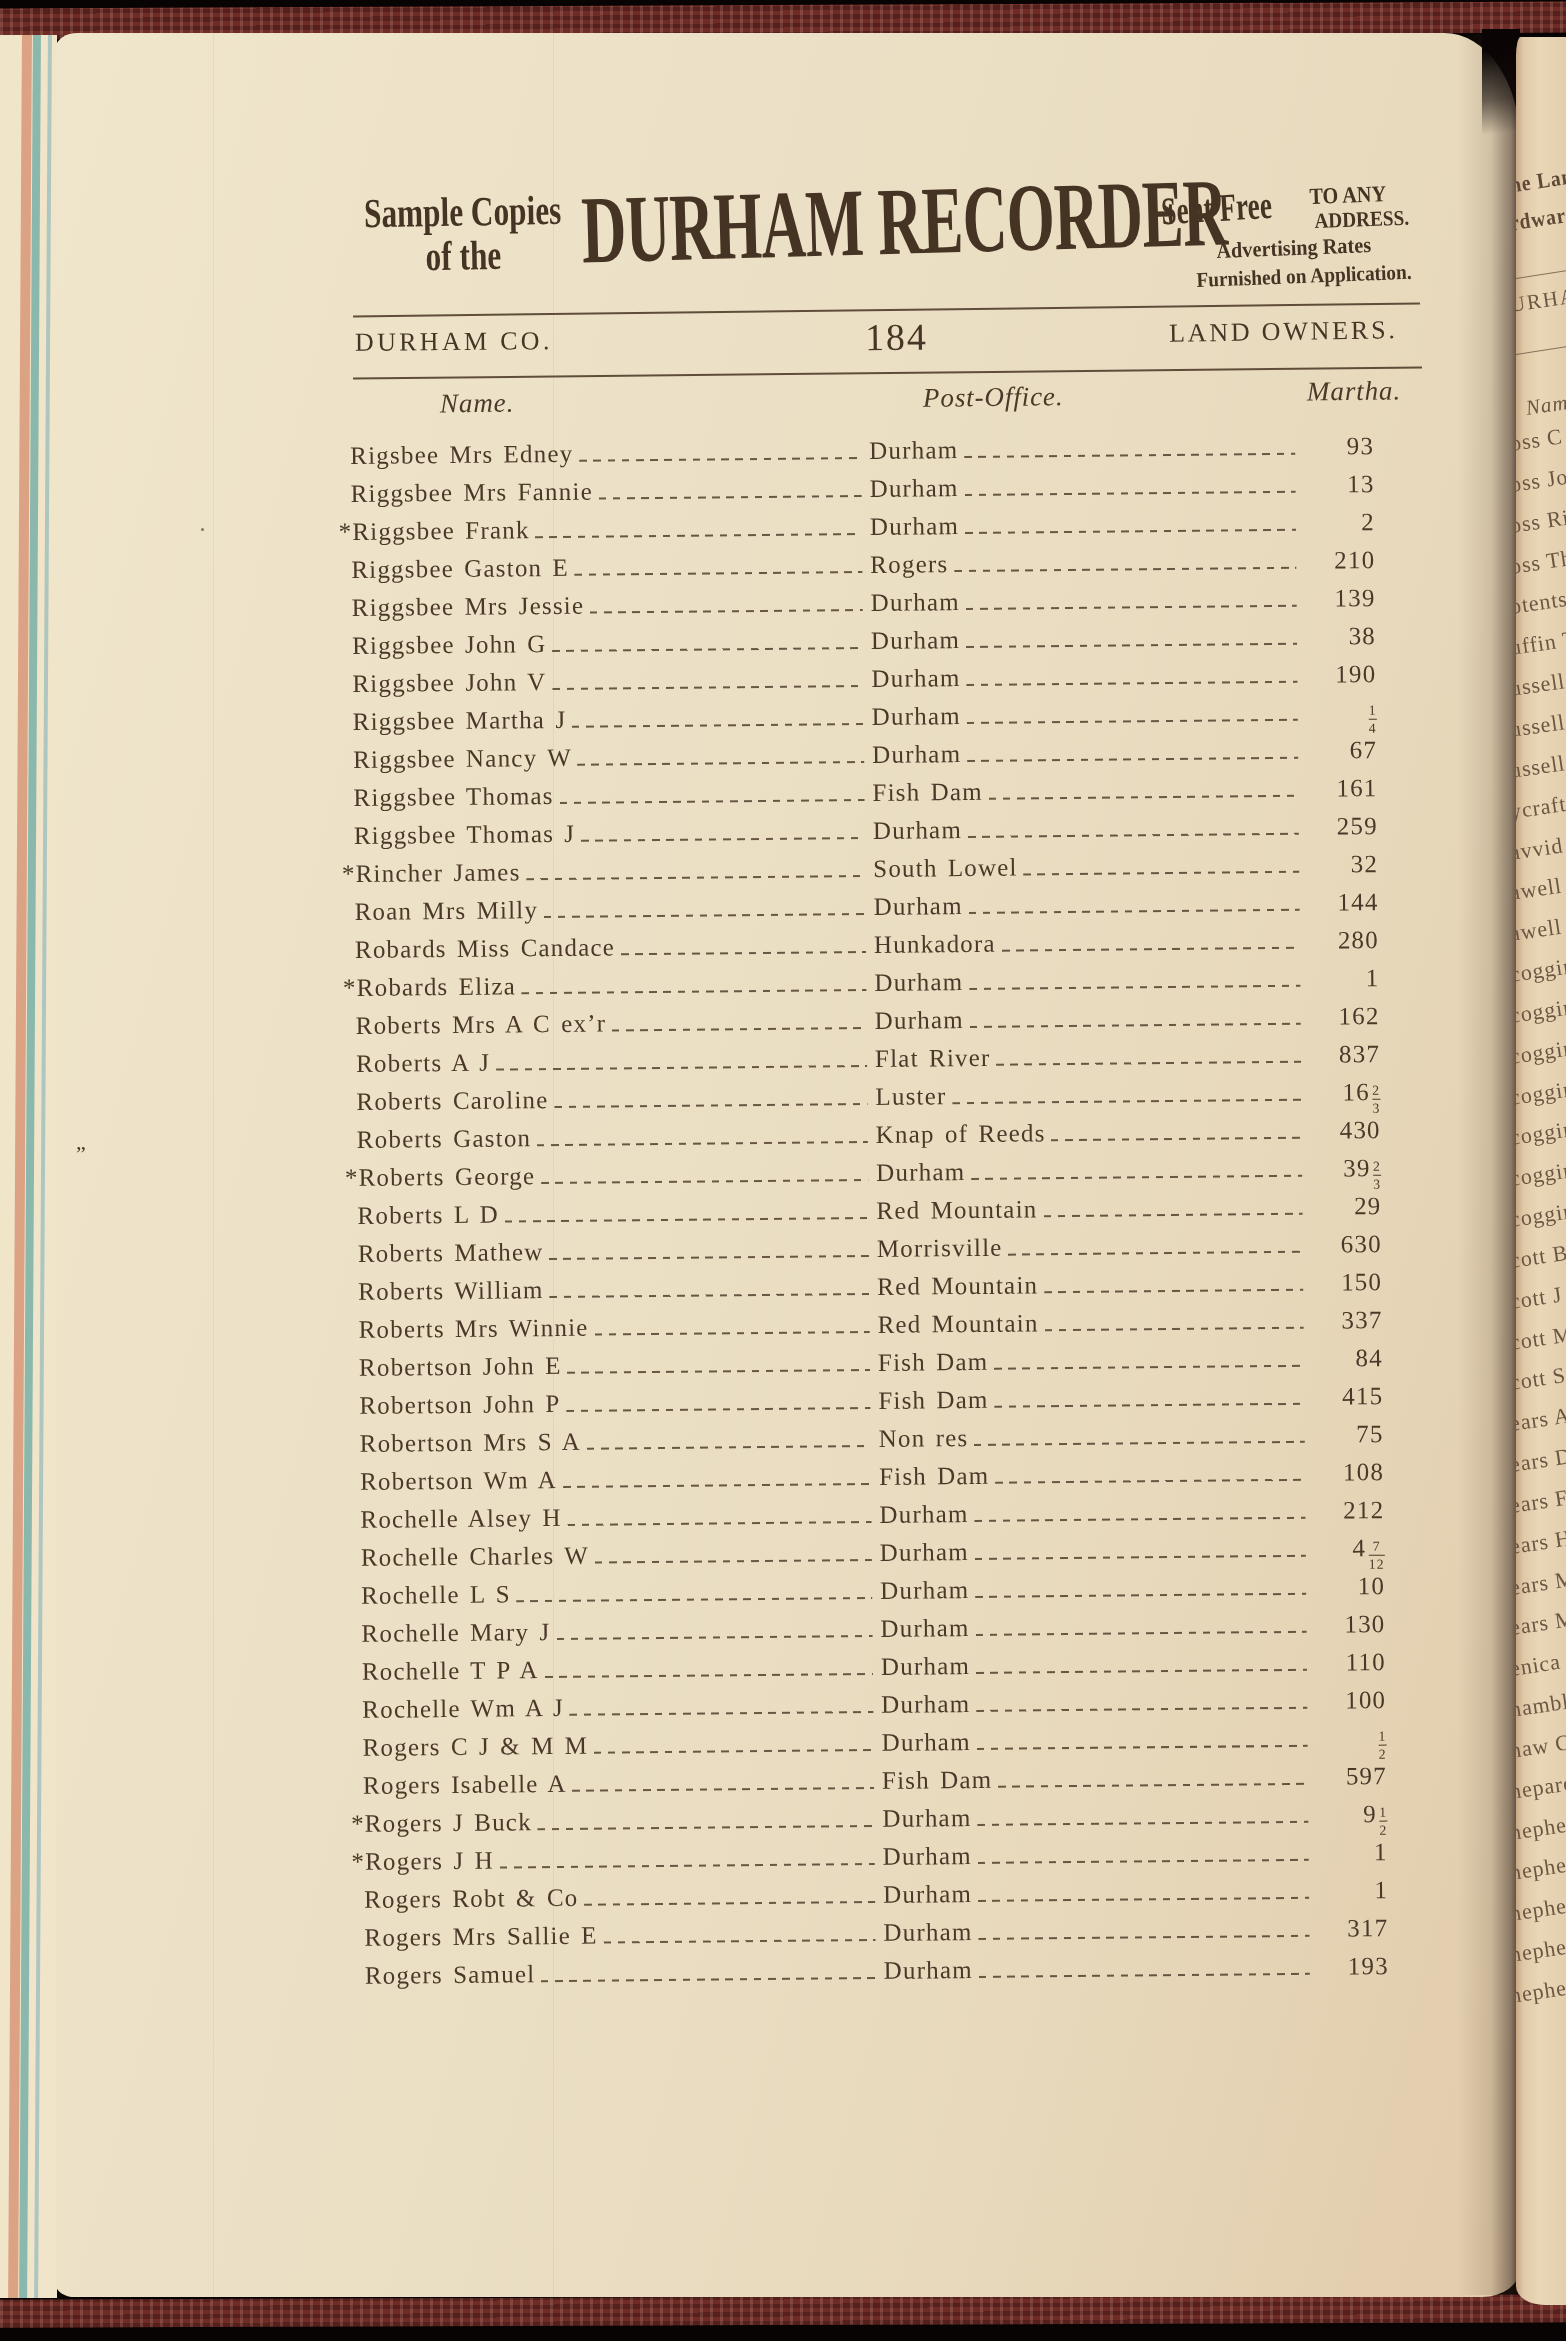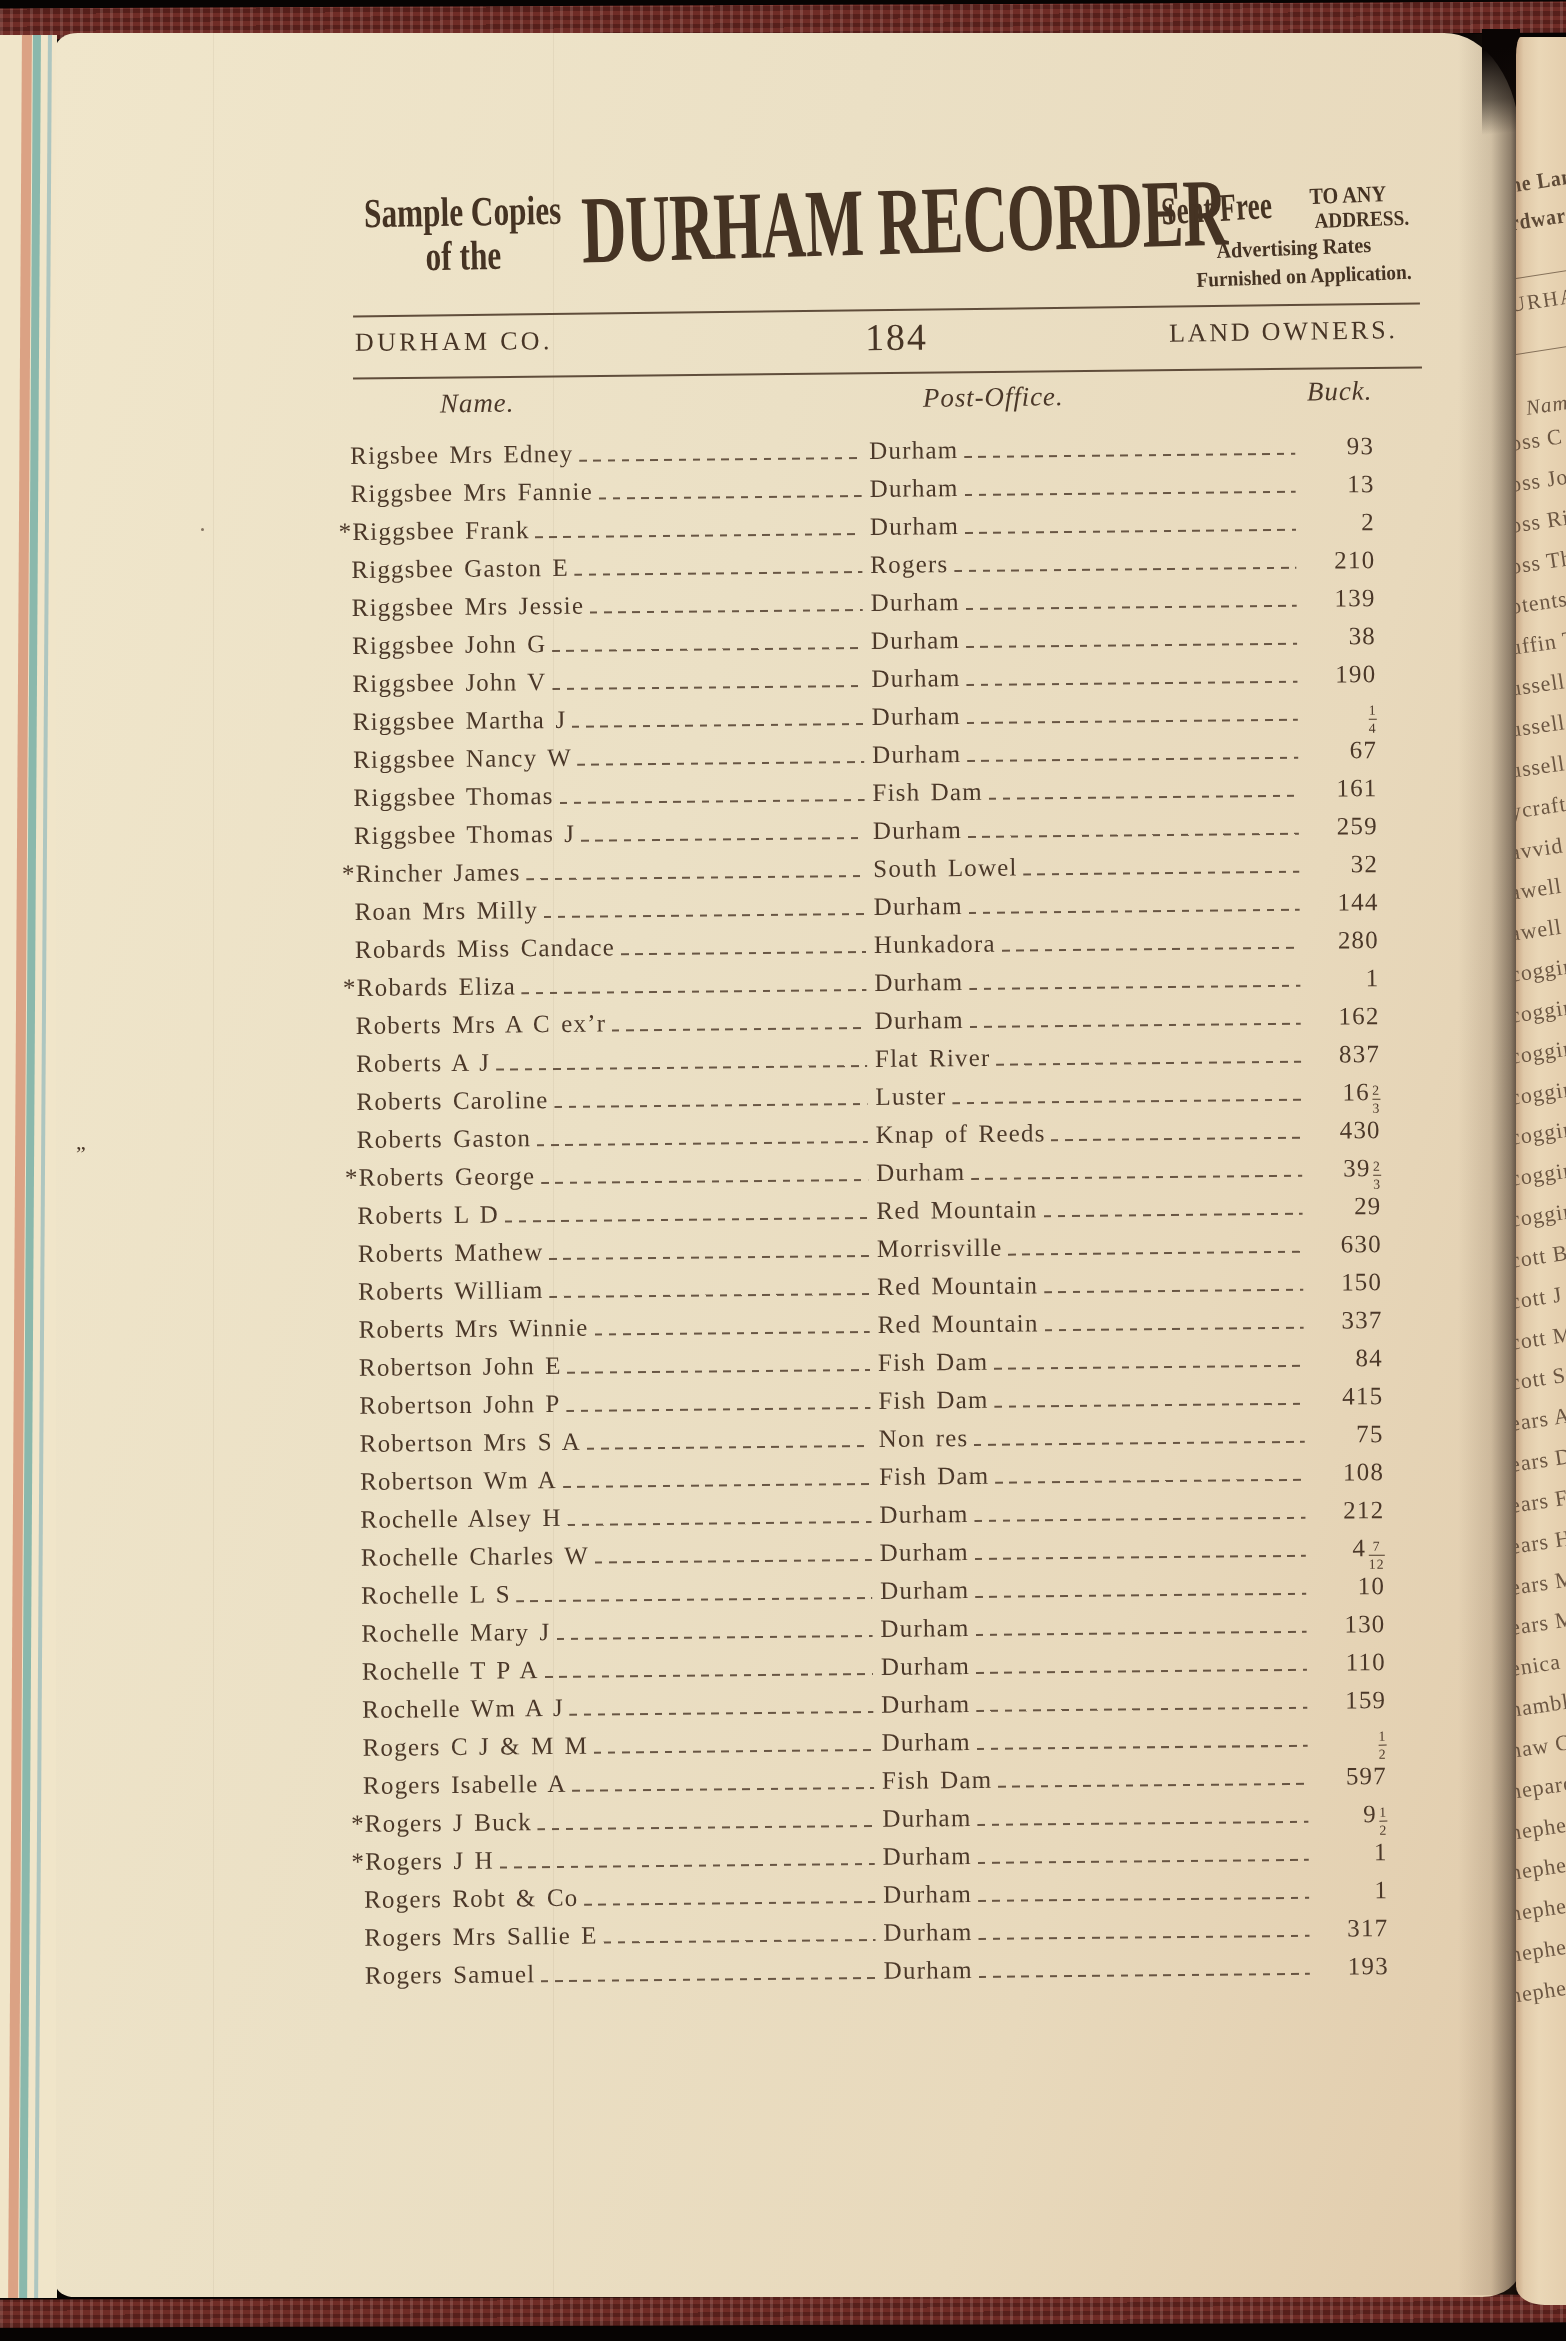--- a/index.html
+++ b/index.html
@@ -113,21 +113,21 @@
   <div class="m m-furnished">Furnished on Application.</div>
 
   <div class="rule rule1"></div>
   <div class="ph ph-left">DURHAM CO.</div>
   <div class="ph ph-num">184</div>
   <div class="ph ph-right">LAND OWNERS.</div>
   <div class="rule rule2"></div>
 
   <div class="colhead ch-name">Name.</div>
   <div class="colhead ch-po">Post-Office.</div>
-  <div class="colhead ch-acres">Buck.</div>
+  <div class="colhead ch-acres">Martha.</div>
 
   <div class="tbl">
       <div class="row">
         <div class="ncell">
           <span class="name">Rigsbee Mrs Edney</span>
           <span class="leader"></span>
         </div>
         <div class="pcell">
           <span class="po">Durham</span>
           <span class="leader"></span>
@@ -570,21 +570,21 @@
       <div class="row">
         <div class="ncell">
           <span class="name">Rochelle Wm A J</span>
           <span class="leader"></span>
         </div>
         <div class="pcell">
           <span class="po">Durham</span>
           <span class="leader"></span>
         </div>
         <div class="acell">
-          <span class="wh">159</span>
+          <span class="wh">100</span>
         </div>
       </div>
       <div class="row">
         <div class="ncell">
           <span class="name">Rogers C J &amp; M M</span>
           <span class="leader"></span>
         </div>
         <div class="pcell">
           <span class="po">Durham</span>
           <span class="leader"></span>

